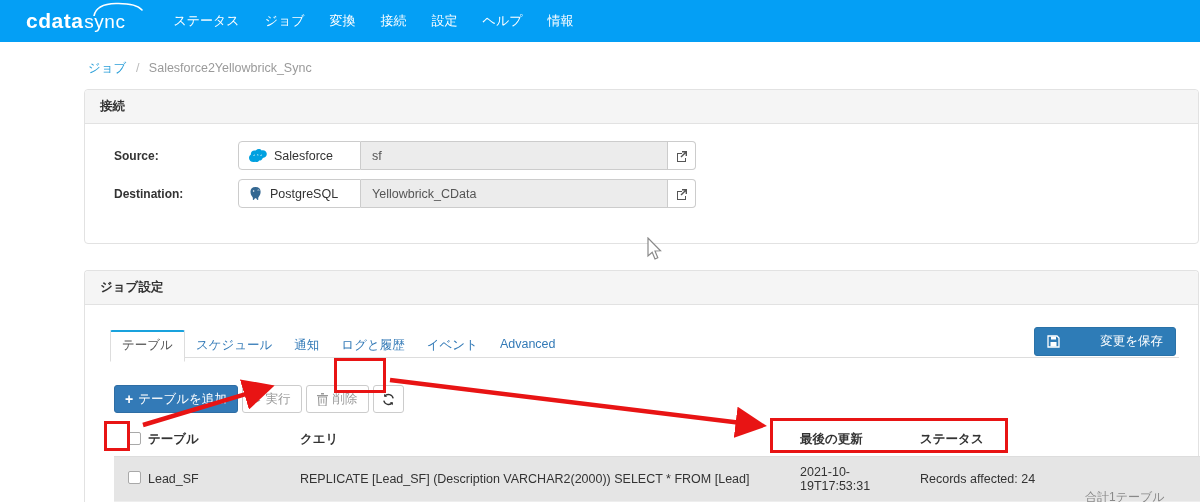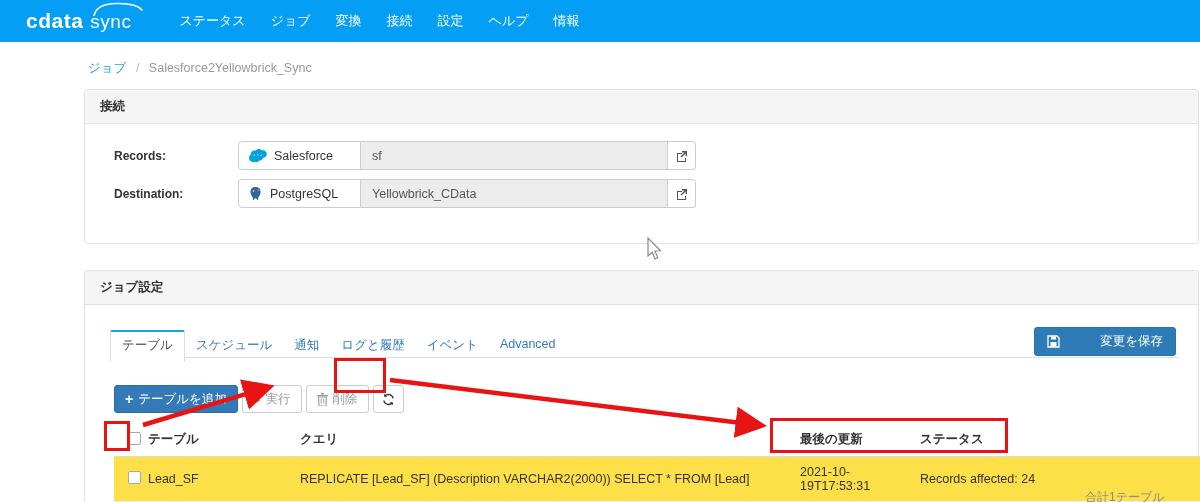--- a/index.html
+++ b/index.html
@@ -4,21 +4,21 @@
 <style>
   * { margin:0; padding:0; box-sizing:border-box; }
   html,body { width:1200px; height:502px; overflow:hidden; background:#fff;
     font-family:"Liberation Sans","DejaVu Sans",sans-serif; }
   body { position:relative; }
 
   
   .topnav { height:42px; background:#049ff5; display:flex; align-items:center; }
   .brand { display:flex; align-items:baseline; margin-left:26px; position:relative; cursor:pointer; }
   .brand-cdata { color:#fff; font-weight:bold; font-size:21px; letter-spacing:.5px; }
-  .brand-sync { color:#fff; font-size:19px; font-weight:300; margin-left:7px; letter-spacing:.5px; }
+  .brand-sync { color:#fff; font-size:19px; font-weight:300; margin-left:1px; letter-spacing:.5px; }
   .brand-arc { position:absolute; left:64px; top:-7px; }
   .nav-items { display:flex; margin-left:48px; }
   .nav-item { color:#fff; font-size:13px; margin-right:25px; cursor:pointer; white-space:nowrap; }
 
   
   .page { padding:18px 0 0 84px; }
   .breadcrumb { font-size:12.5px; margin:0 0 12px 4px; }
   .breadcrumb .bc-link { color:#2b9fd9; cursor:pointer; }
   .breadcrumb .bc-sep { color:#bbb; margin:0 6px; }
   .breadcrumb .bc-current { color:#9a9a9a;margin-top:12px; }
@@ -61,21 +61,21 @@
   .tb-btn .ticon { margin-right:5px; display:inline-flex; align-items:center; }
   .tb-btn.primary { background:#337ab7; border-color:#2e6da4; color:#fff; }
   .tb-btn.disabled { color:#9a9a9a; cursor:default; }
   .play-glyph { font-size:10px; color:#9a9a9a; font-family:"DejaVu Sans",sans-serif; }
   .plus-glyph { font-weight:bold; font-size:14px; }
 
   table.jobs { border-collapse:collapse; table-layout:fixed; width:1086px; margin:10px 0 0 13px; }
   table.jobs th, table.jobs td { text-align:left; font-size:12.5px; padding:8px 0; }
   table.jobs th { color:#333; border-bottom:1px solid #ddd; }
   table.jobs td { color:#333; border-bottom:1px solid #eee; }
-  tr.data-row { background:#fde047; }
+  tr.data-row { background:#e5e5e5; }
   .cb { width:13px; height:13px; border:1px solid #a9a9a9; border-radius:2px; background:#fff;
     display:inline-block; cursor:pointer; }
   .cb-cell { padding-left:14px !important; }
   .total-label { position:absolute; left:1085px; top:489px; font-size:12px; color:#888; }
 
   
   .red-box { position:absolute; border:3px solid #e81414; z-index:40; pointer-events:none; }
   #rb-run   { left:334px; top:358px; width:52px;  height:35px; }
   #rb-check { left:104px; top:421px; width:26px;  height:30px; }
   #rb-status{ left:770px; top:418px; width:238px; height:35px; }
@@ -110,21 +110,21 @@
     <span class="bc-link">ジョブ</span>
     <span class="bc-sep">/</span>
     <span class="bc-current">Salesforce2Yellowbrick_Sync</span>
   </div>
 
   <section class="panel panel-conn">
     <div class="panel-header">接続</div>
     <div class="conn-body">
 
       <div class="conn-row">
-        <div class="conn-label">Records:</div>
+        <div class="conn-label">Source:</div>
         <div class="input-group">
           <div class="ig-connector">
             <span class="cicon">
               <svg width="19" height="14" viewBox="0 0 19 14">
                 <path d="M8 1.2c1.6-1.6 4.2-1.5 5.7.2 2.4-.8 5 .9 5.1 3.4.1 2.3-1.7 4.1-4 4.1-.5 1.6-2 2.7-3.7 2.6-.8 1.5-2.6 2-4 1.2-.5.2-1 .3-1.6.3C3 13 1 11.2 1 8.9 1 7.6 1.7 6.4 2.8 5.7 2.5 3.3 4.5 1.3 6.8 1.6c.4-.2.8-.3 1.2-.4z" fill="#00a1e0"></path>
                 <path d="M5.5 6.5c.3-.5 1-.6 1.4-.2M9 6.2c.3-.5 1-.6 1.4-.2M12.5 6.5c.3-.5 1-.6 1.4-.2" stroke="#fff" stroke-width=".8" fill="none"></path>
               </svg>
             </span>
             <span>Salesforce</span>
           </div>

